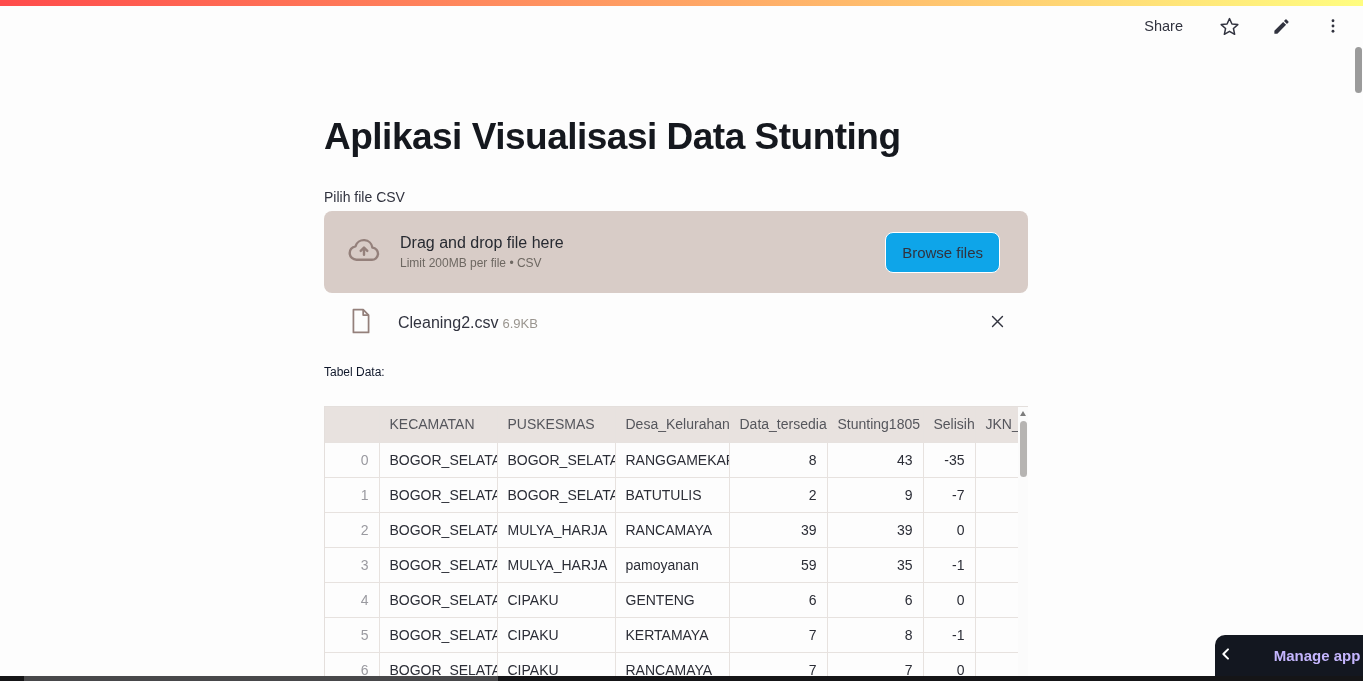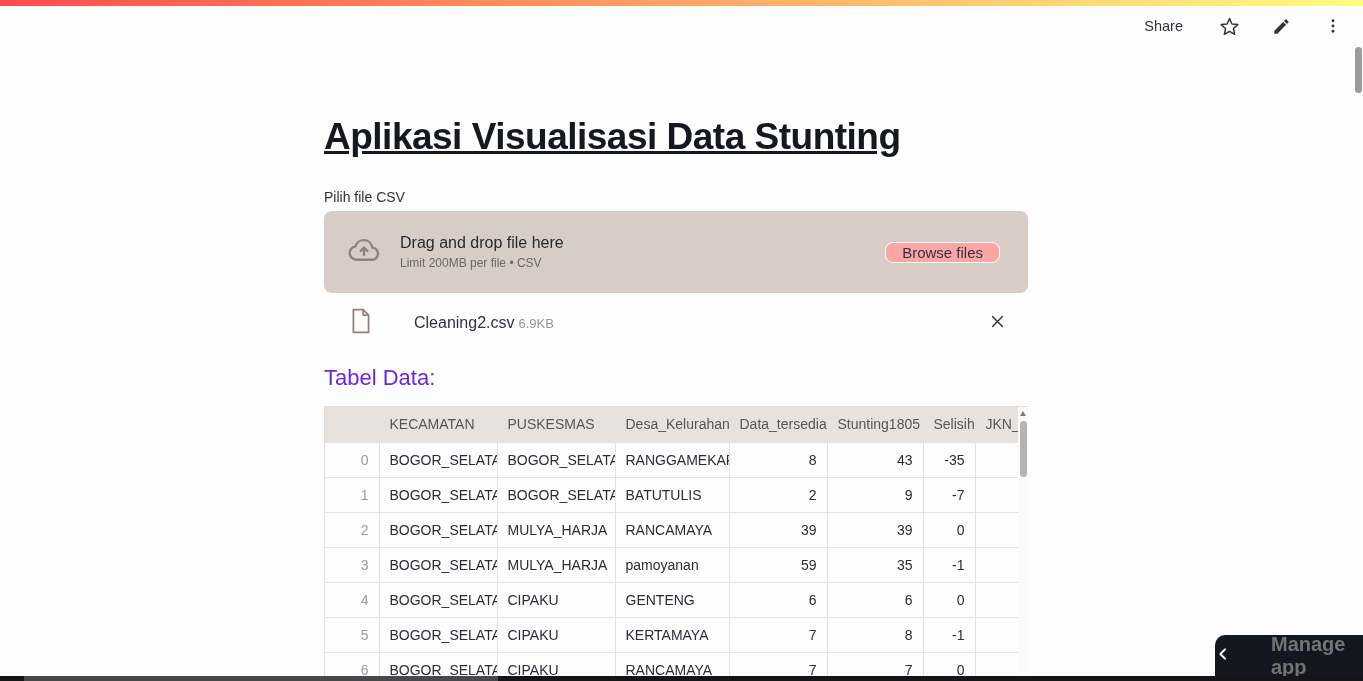--- a/index.html
+++ b/index.html
@@ -39,53 +39,52 @@
     background:#9b9b9b; border-radius:4px;
   }
 
   
   .content { position:absolute; left:324px; top:0; width:704px; }
 
   h1.title {
     position:absolute; top:116px; left:0; width:704px;
     font-size:37px; font-weight:700; color:#15181e; letter-spacing:-0.5px;
     white-space:nowrap;
-    text-decoration:underline;
   }
   .upl-label { position:absolute; top:189px; left:0; font-size:14px; color:#31333F; }
 
   .dropzone {
     position:absolute; top:211px; left:0; width:704px; height:82px;
     background:var(--uploader-bg,#d8ccc7); border-radius:8px;
     display:flex; align-items:center; padding:0 28px 0 22px;
   }
   .dz-icon { flex:0 0 auto; margin-right:18px; color:var(--accent-icon,#94807b); }
   .dz-text { flex:1 1 auto; }
   .dz-title { font-size:16px; color:#272a31; margin-bottom:4px; }
   .dz-hint  { font-size:12px; color:#6e6862; }
   .browse-btn {
-    flex:0 0 auto; background:#fca5a5; border:1px solid #ffffff; border-radius:8px;
-    padding:0 16px; height:21px; font-size:15px; color:#31333F;
+    flex:0 0 auto; background:#0ea5e9; border:1px solid #ffffff; border-radius:8px;
+    padding:0 16px; height:41px; font-size:15px; color:#31333F;
     font-family:inherit; cursor:pointer;
   }
 
   .filechip {
     position:absolute; top:301px; left:0; width:704px; height:44px;
     display:flex; align-items:center; padding:0 14px 0 26px;
   }
   .file-icon { flex:0 0 auto; margin-right:26px; color:var(--accent-icon,#94807b); }
-  .file-name { font-size:16px; color:#31333F;margin-left:16px; }
+  .file-name { font-size:16px; color:#31333F; }
   .file-size { font-size:13px; color:#9a958f; margin-left:4px; }
   .chip-spacer { flex:1 1 auto; }
   .x-btn {
     width:34px; height:34px; border:none; background:none; cursor:pointer;
     display:flex; align-items:center; justify-content:center; color:#31333F;
   }
 
-  .tbl-label { position:absolute; top:365px; left:0; font-size:22px; color:#6d28d9; }
+  .tbl-label { position:absolute; top:365px; left:0; font-size:12px; color:#0f172a; }
 
   
   .grid-wrap {
     position:absolute; top:406px; left:0; width:704px; height:300px;
     overflow:hidden; background:#ffffff;
     border-top:1px solid #e4dfdc; border-left:1px solid #e4dfdc;
   }
   table.grid { border-collapse:collapse; table-layout:fixed; width:694px; }
   table.grid th, table.grid td {
     height:35px; font-size:14px; font-weight:400;
@@ -120,21 +119,21 @@
     background:#b6b4b2; border-radius:4px;
   }
 
   
   .manage {
     position:absolute; right:0; bottom:5px; width:148px; height:41px;
     background:var(--dark-panel,#131720); border-top-left-radius:10px;
     display:flex; align-items:center; justify-content:center; gap:12px;
     color:#ffffff; cursor:pointer;
   }
-  .manage-label { font-size:20px; font-weight:700; color:#737373;margin-left:28px; }
+  .manage-label { font-size:15px; font-weight:700; color:#c4b5fd;margin-left:28px; }
 
   
   .bottom-bar { position:absolute; left:0; right:0; bottom:0; height:5px; background:#151517; }
   .bottom-thumb { position:absolute; left:24px; top:0; width:474px; height:5px; background:#48484a; }
 </style>
 </head>
 <body>
 
 <div class="screen">
 

